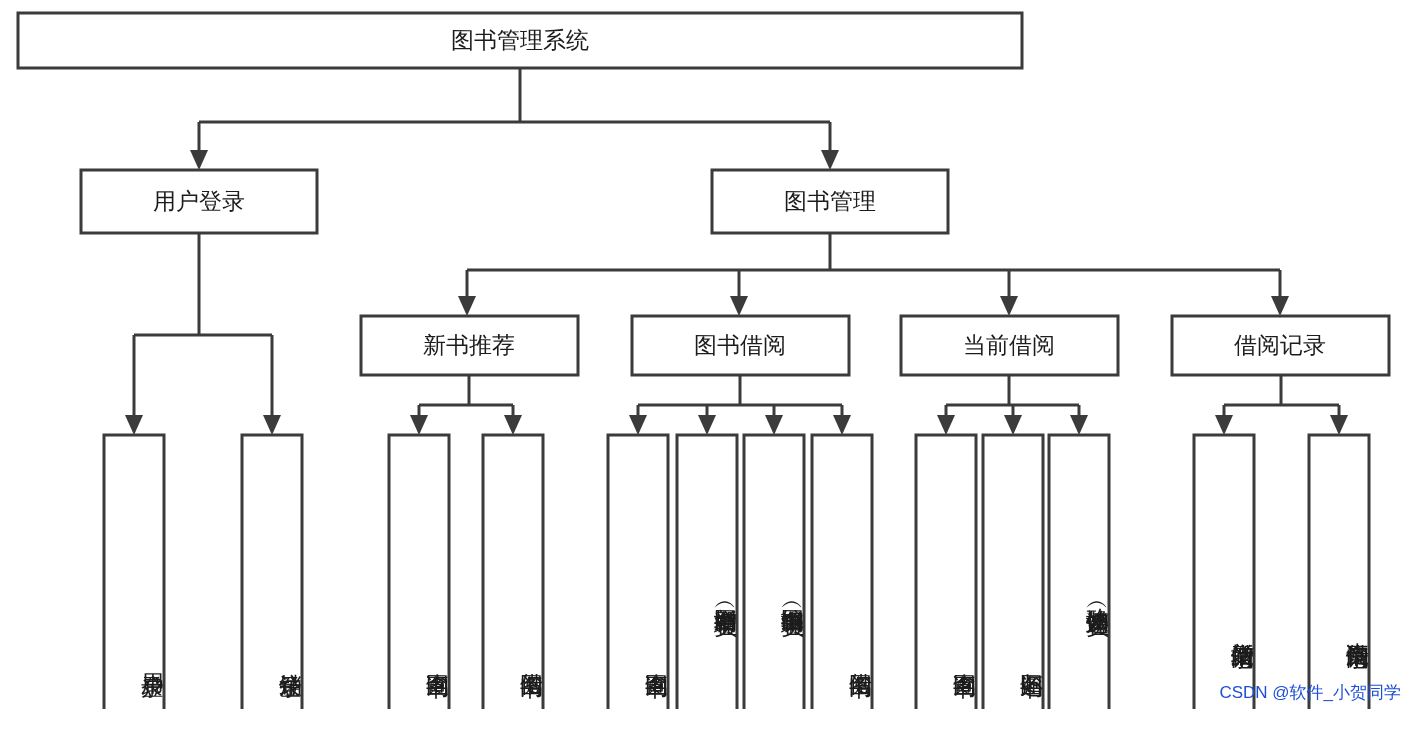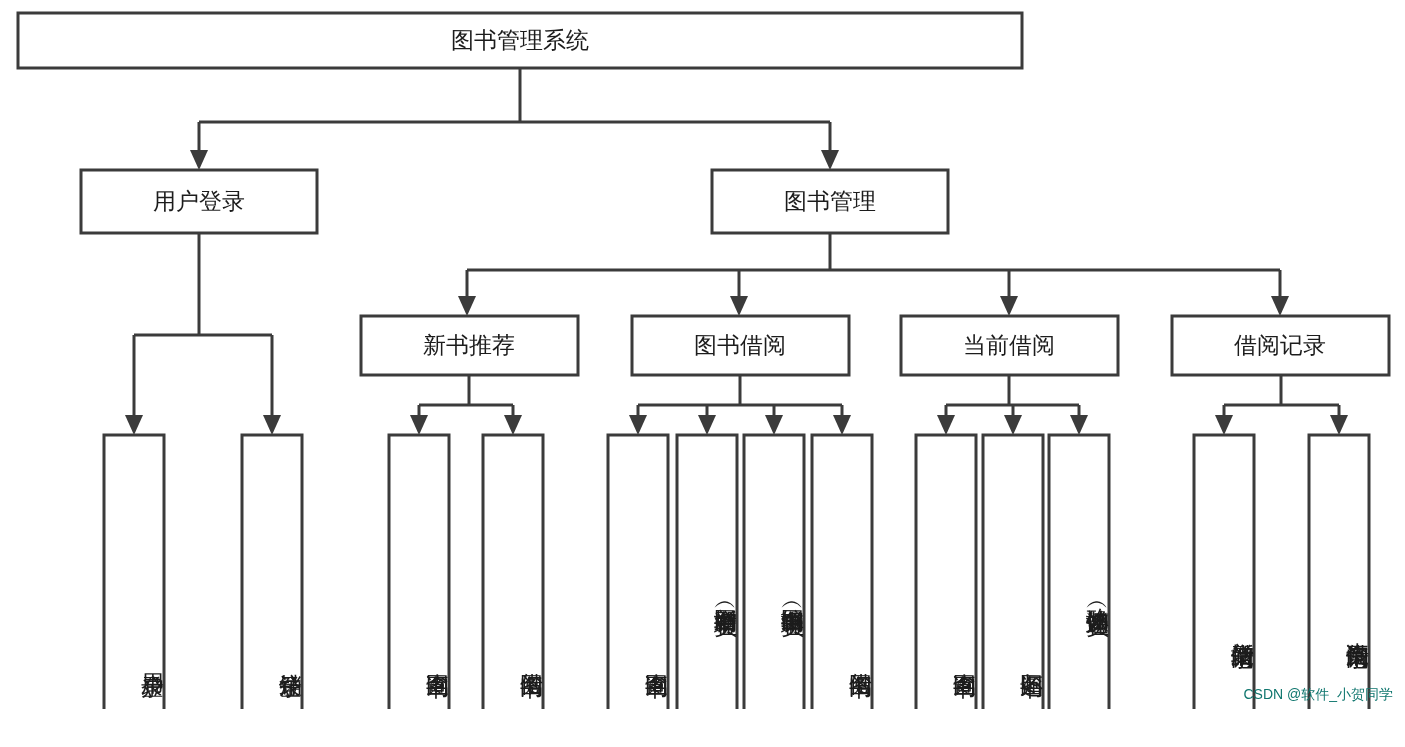--- a/index.html
+++ b/index.html
@@ -56,25 +56,25 @@
     color: #1c1c1c;
     letter-spacing: 1px;
     display: flex;
     align-items: flex-start;
     justify-content: center;
     white-space: nowrap;
     pointer-events: none;
   }
   .watermark {
     position: absolute;
-    right: 12px;
+    right: 4px;
     bottom: 5px;
     font-family: "Liberation Sans", "DejaVu Sans", sans-serif;
-    font-size: 14px;
-    color: #0f766e;
+    font-size: 17px;
+    color: #1d4ed8;
     white-space: nowrap;
   }
 </style>
 </head>
 <body>
 
 <div id="diagram-root">
 
   <svg class="diagram-canvas" viewBox="0 0 1405 747" xmlns="http://www.w3.org/2000/svg">
 

